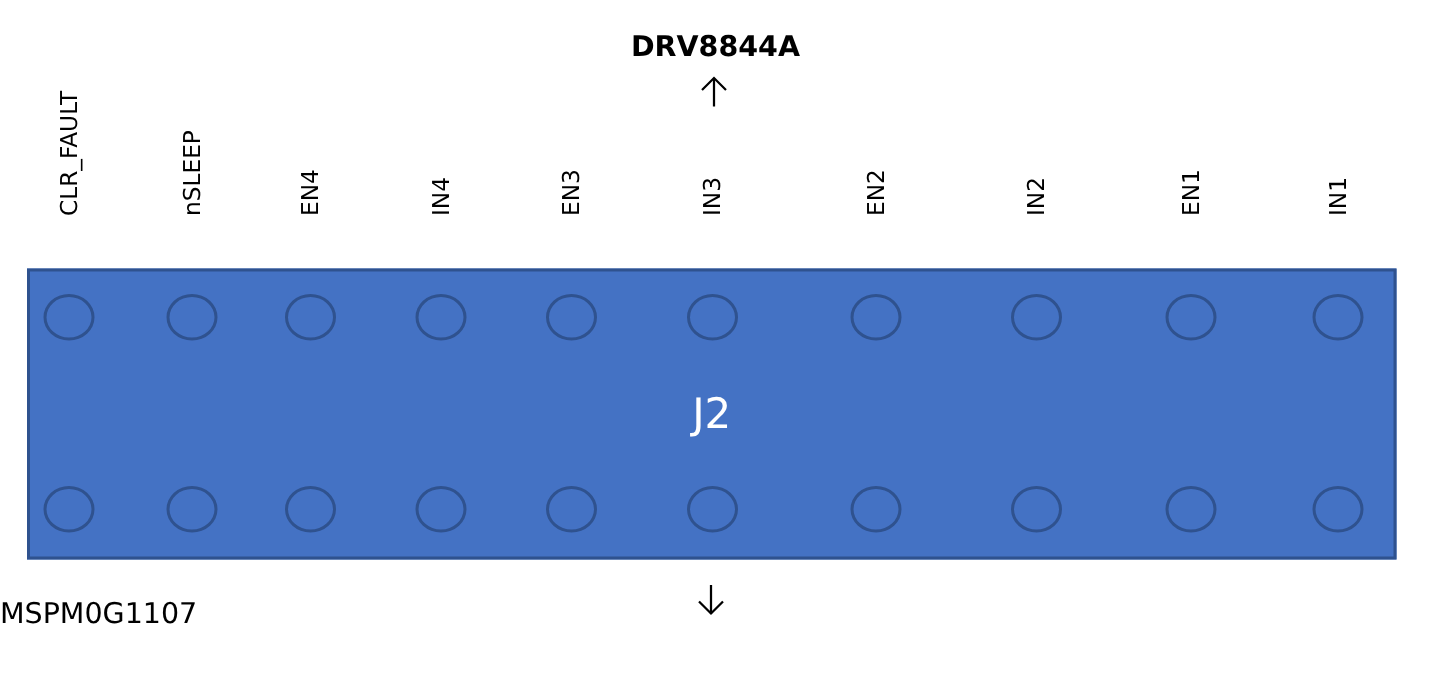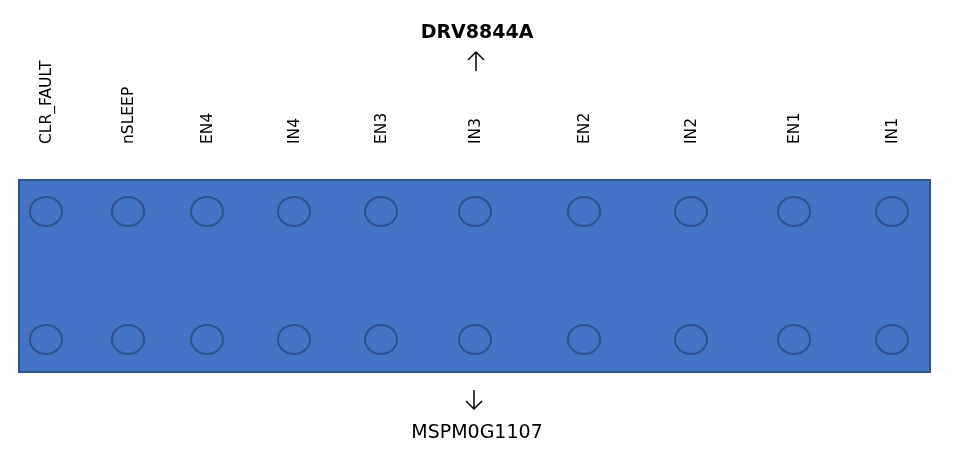--- a/index.html
+++ b/index.html
@@ -1,20 +1,20 @@
 <!DOCTYPE html>
 <html><head>
 <meta charset="utf-8">
 <style>
   html, body { margin: 0; padding: 0; background: #ffffff; }
   body { width: 954px; height: 459px; position: relative; overflow: hidden;
          font-family: "DejaVu Sans", "Liberation Sans", sans-serif; color: #000; }
   .abs { position: absolute; }
   .top-label { left: 0; width: 954px; text-align: center; top: 20px; font-size: 19px; font-weight: bold; }
-  .bottom-label { left: 0; width: 954px; text-align: center; top: 420px; font-size: 19px; }
+  .bottom-label { left: 0; width: 954px; top: 398px; font-size: 19px; }
   .arrow { position: absolute; }
   .header { position: absolute; top: 162px; height: 0; width: 0; }
   .header span { position: absolute; left: 0; bottom: 0; transform-origin: 0 0;
                  transform: rotate(-90deg) translate(0, -50%); white-space: nowrap;
                  font-size: 15.5px; display: block; line-height: 18px; }
   .connector { position: absolute; left: 18px; top: 179px; width: 913px; height: 194px;
                background: #4472c4; border: 2px solid #2f528f; box-sizing: border-box; }
   .pin { position: absolute; width: 34px; height: 31px; border: 2px solid #2f528f;
          border-radius: 50%; box-sizing: border-box; background: transparent; }
   .conn-label { position: absolute; left: 0; width: 100%; top: 78px; text-align: center;
@@ -56,20 +56,21 @@
     </div>
   <div class="header" style="left:794px">
       <span>EN1</span>
     </div>
   <div class="header" style="left:892px">
       <span>IN1</span>
     </div>
 </div>
 
 <div class="connector">
+  <div class="conn-label">J2</div>
 
   <div class="pin" style="left:9px;  top:15px"></div>
   <div class="pin" style="left:91px; top:15px"></div>
   <div class="pin" style="left:170px;top:15px"></div>
   <div class="pin" style="left:257px;top:15px"></div>
   <div class="pin" style="left:344px;top:15px"></div>
   <div class="pin" style="left:438px;top:15px"></div>
   <div class="pin" style="left:547px;top:15px"></div>
   <div class="pin" style="left:654px;top:15px"></div>
   <div class="pin" style="left:757px;top:15px"></div>

